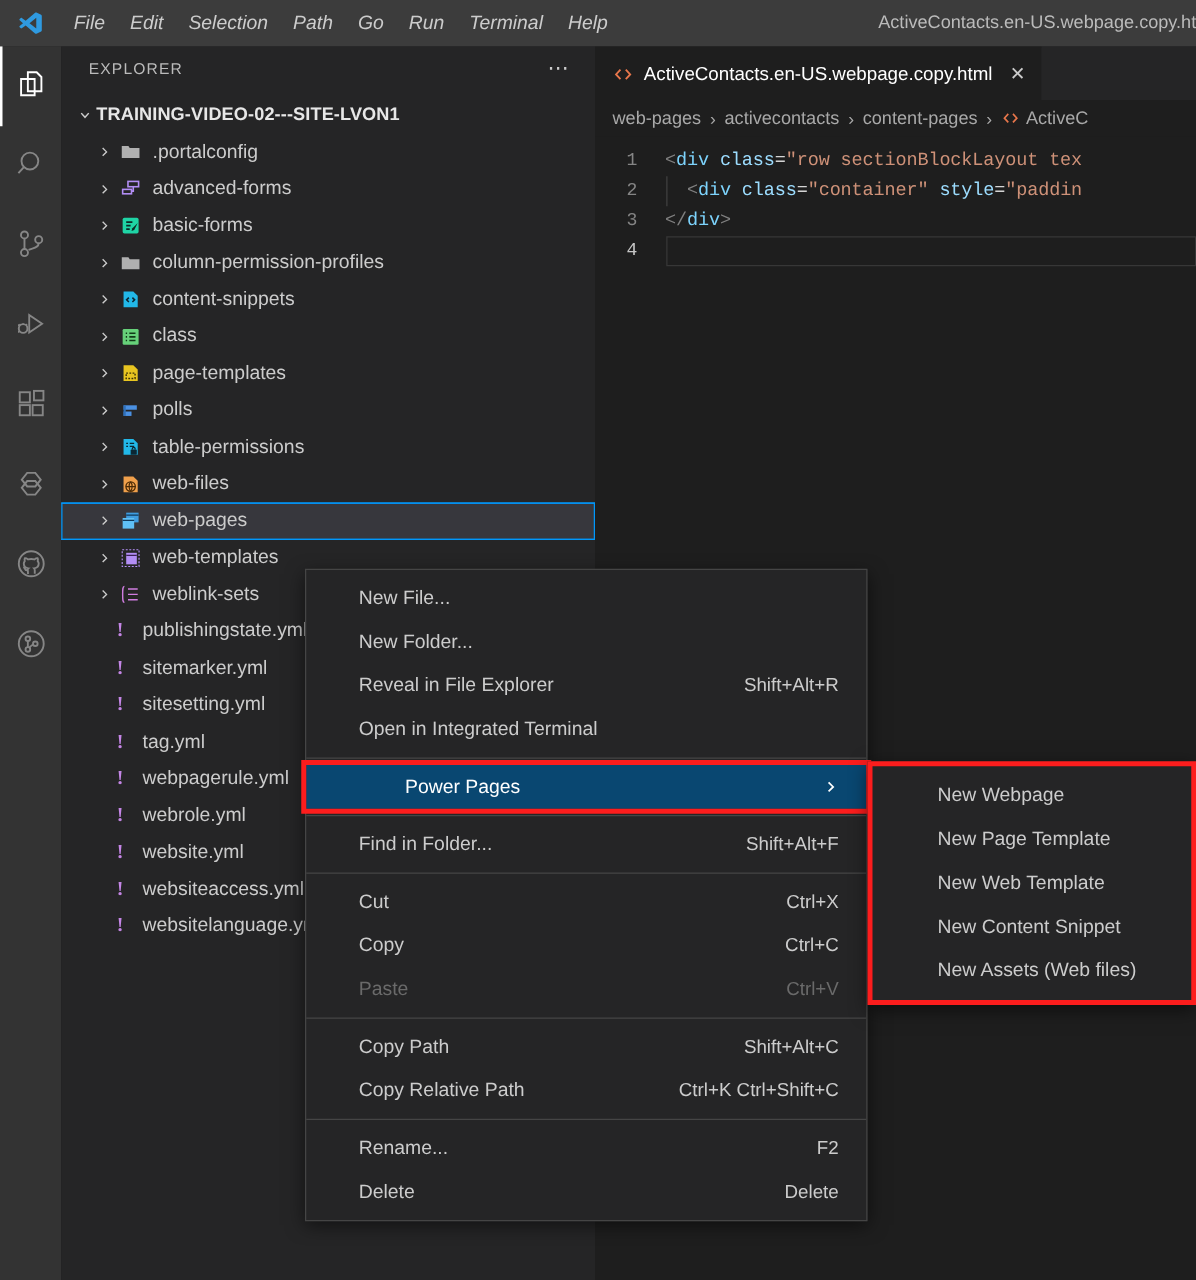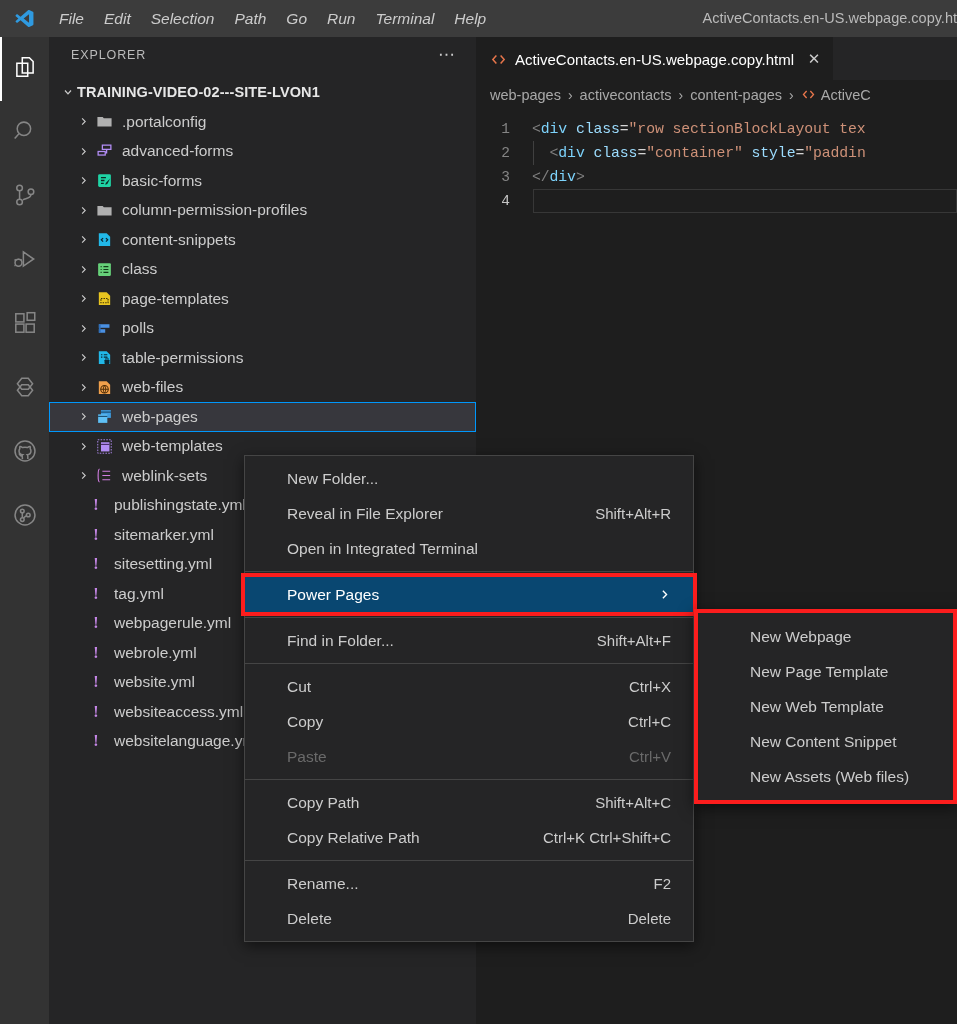--- a/index.html
+++ b/index.html
@@ -172,21 +172,21 @@
   .ctx-item.disabled .ctx-label,
   .ctx-item.disabled .ctx-key { color: #6a6a6a; }
   .ctx-item.disabled { cursor: default; }
   .ctx-sep { height: 1px; background: #454545; margin: 5px 0; }
 
   .ctx-item.highlighted {
     background: #094771; color: #ffffff;
     outline: 4px solid #fc1d1d; outline-offset: 0;
     z-index: 2;
   }
-  .ctx-item.highlighted .ctx-label { color: #ffffff; }
+  .ctx-item.highlighted .ctx-label { color: #ffffff; margin-left: 37px; }
   .ctx-chevron {
     margin-left: auto; color: #ffffff; display: flex; align-items: center;
   }
   .ctx-chevron svg { width: 13px; height: 13px; }
 
   
   .submenu {
     position: absolute; left: 694px; top: 609px; width: 263px;
     background: #252526;
     border: 4px solid #fc1d1d;
@@ -617,20 +617,23 @@
 
       <div class="code-line">
         <span class="linenum current">4</span>
         <span class="codetext"></span>
       </div>
     </div>
   </div>
 
   <div class="ctx-menu">
     <div class="ctx-item">
+      <span class="ctx-label">New File...</span>
+    </div>
+    <div class="ctx-item">
       <span class="ctx-label">New Folder...</span>
     </div>
     <div class="ctx-item">
       <span class="ctx-label">Reveal in File Explorer</span>
       <span class="ctx-key">Shift+Alt+R</span>
     </div>
     <div class="ctx-item">
       <span class="ctx-label">Open in Integrated Terminal</span>
     </div>
 

